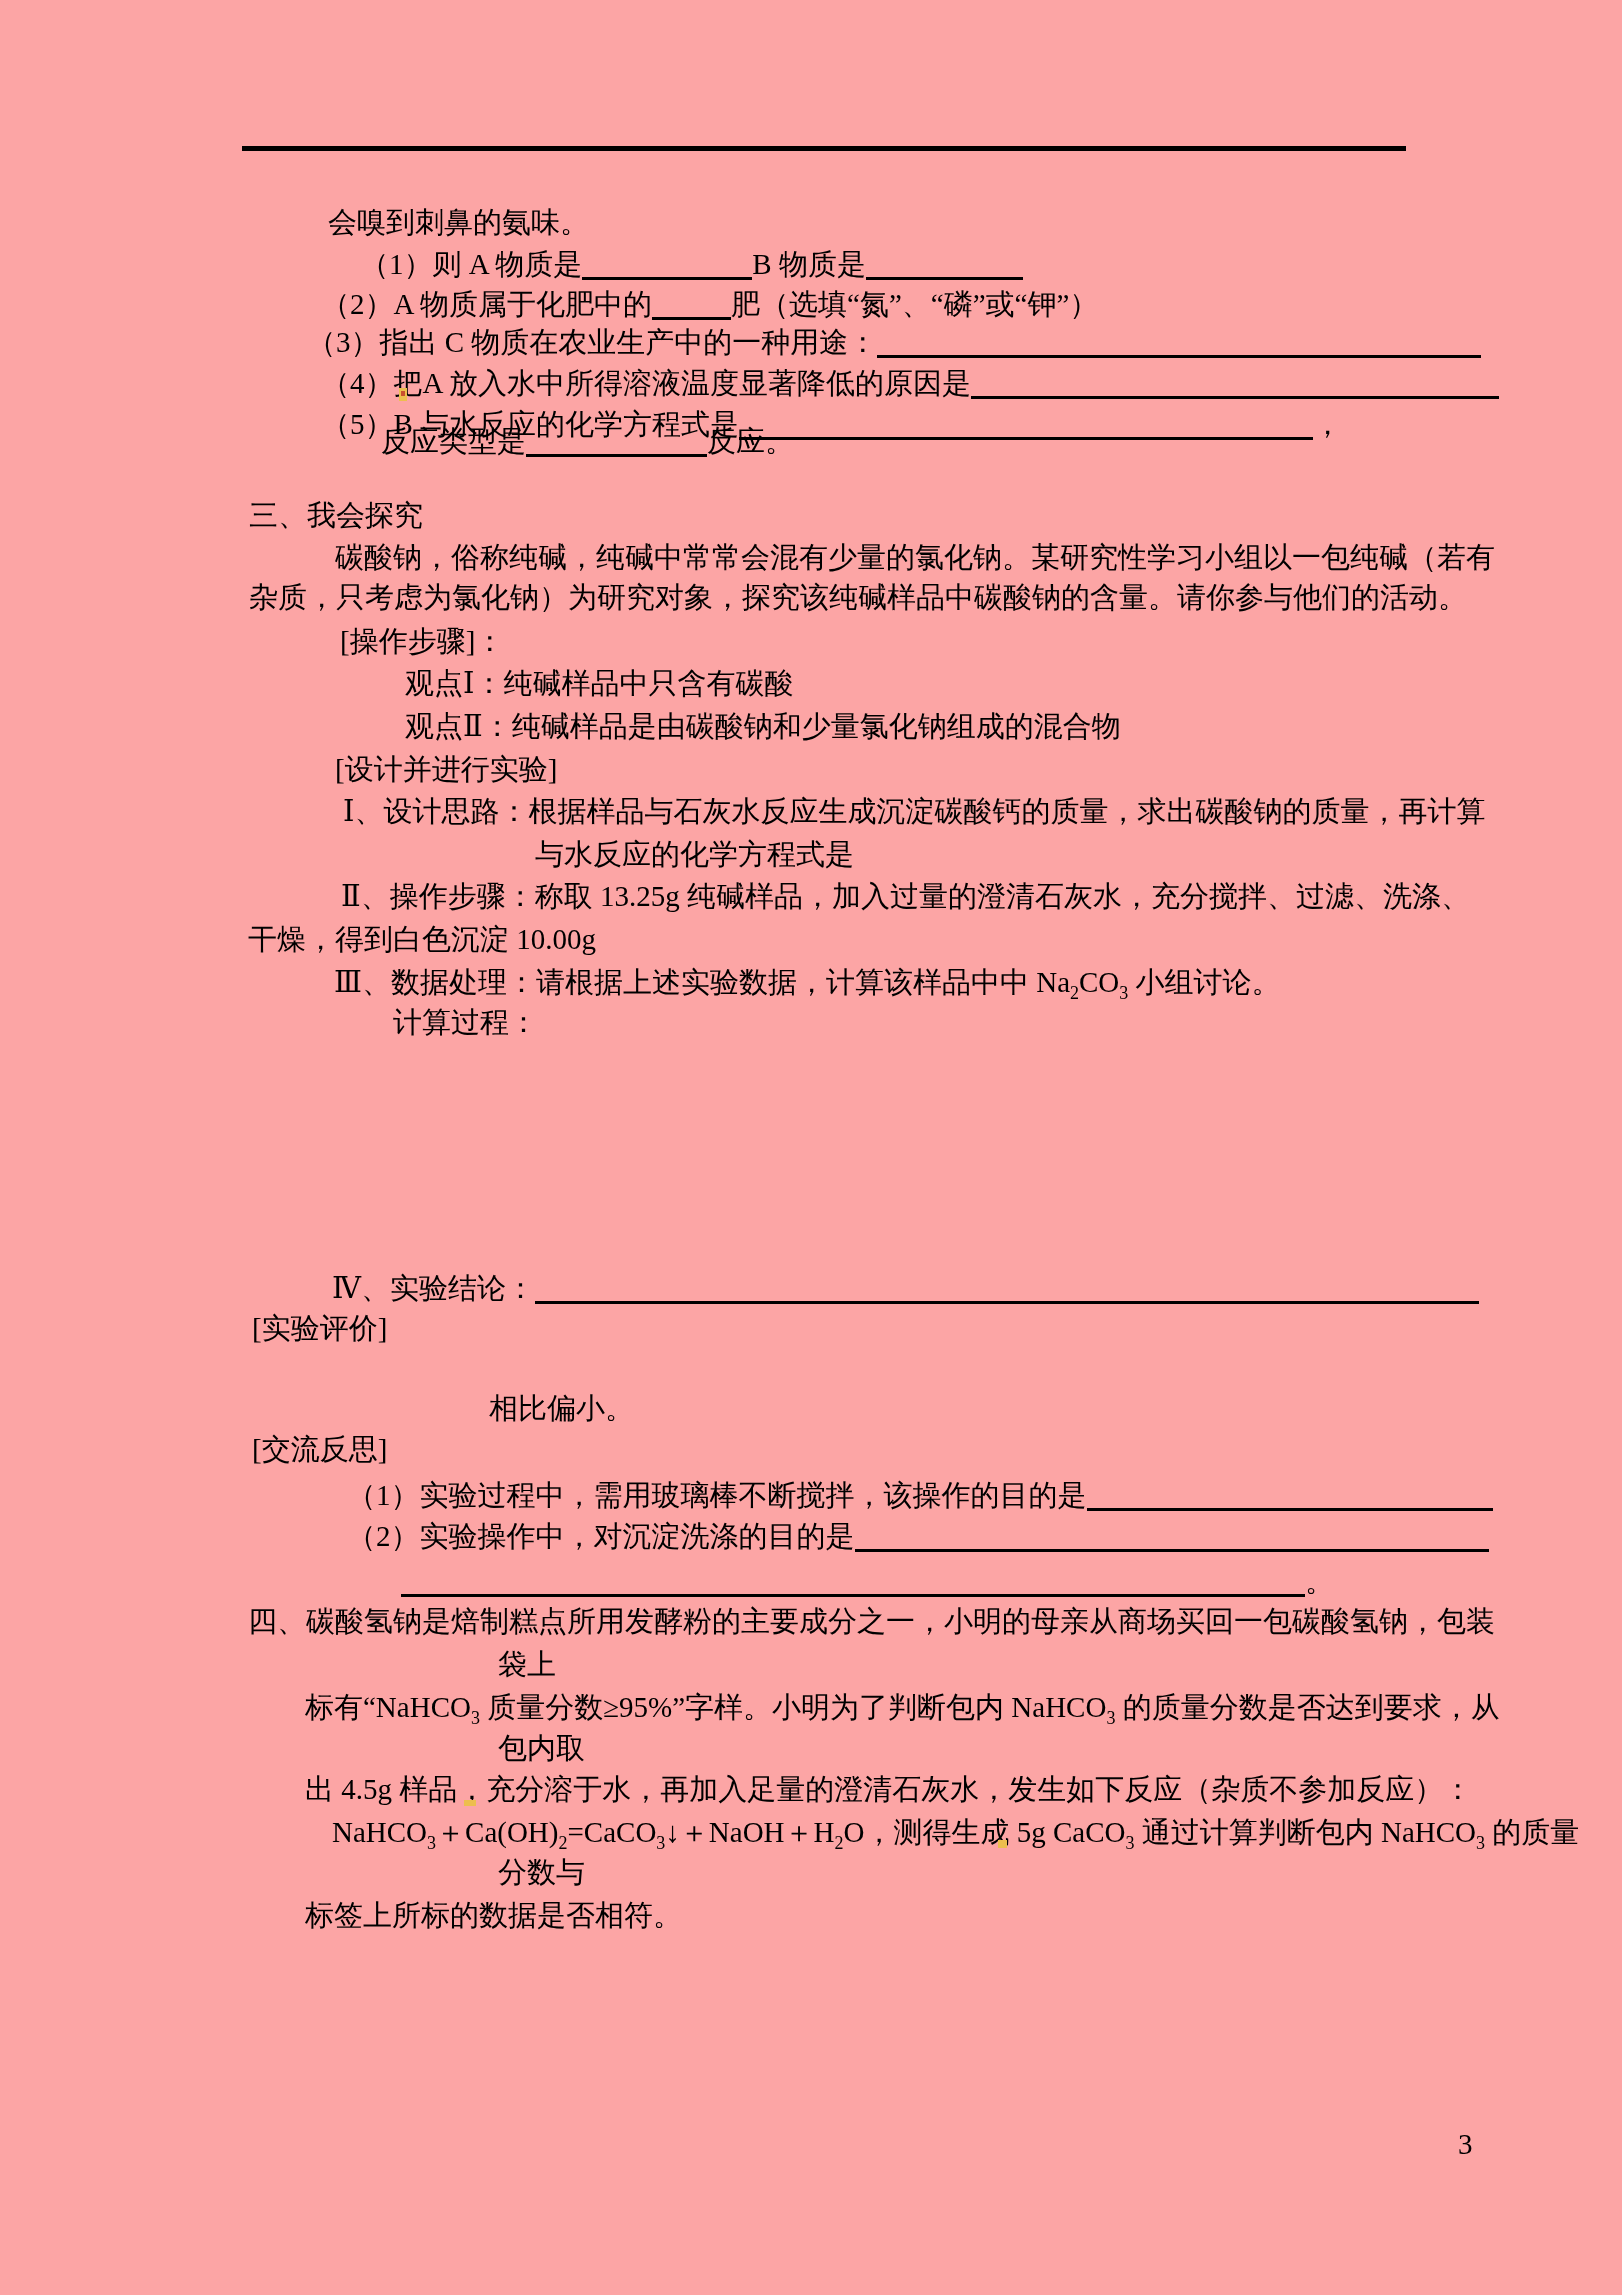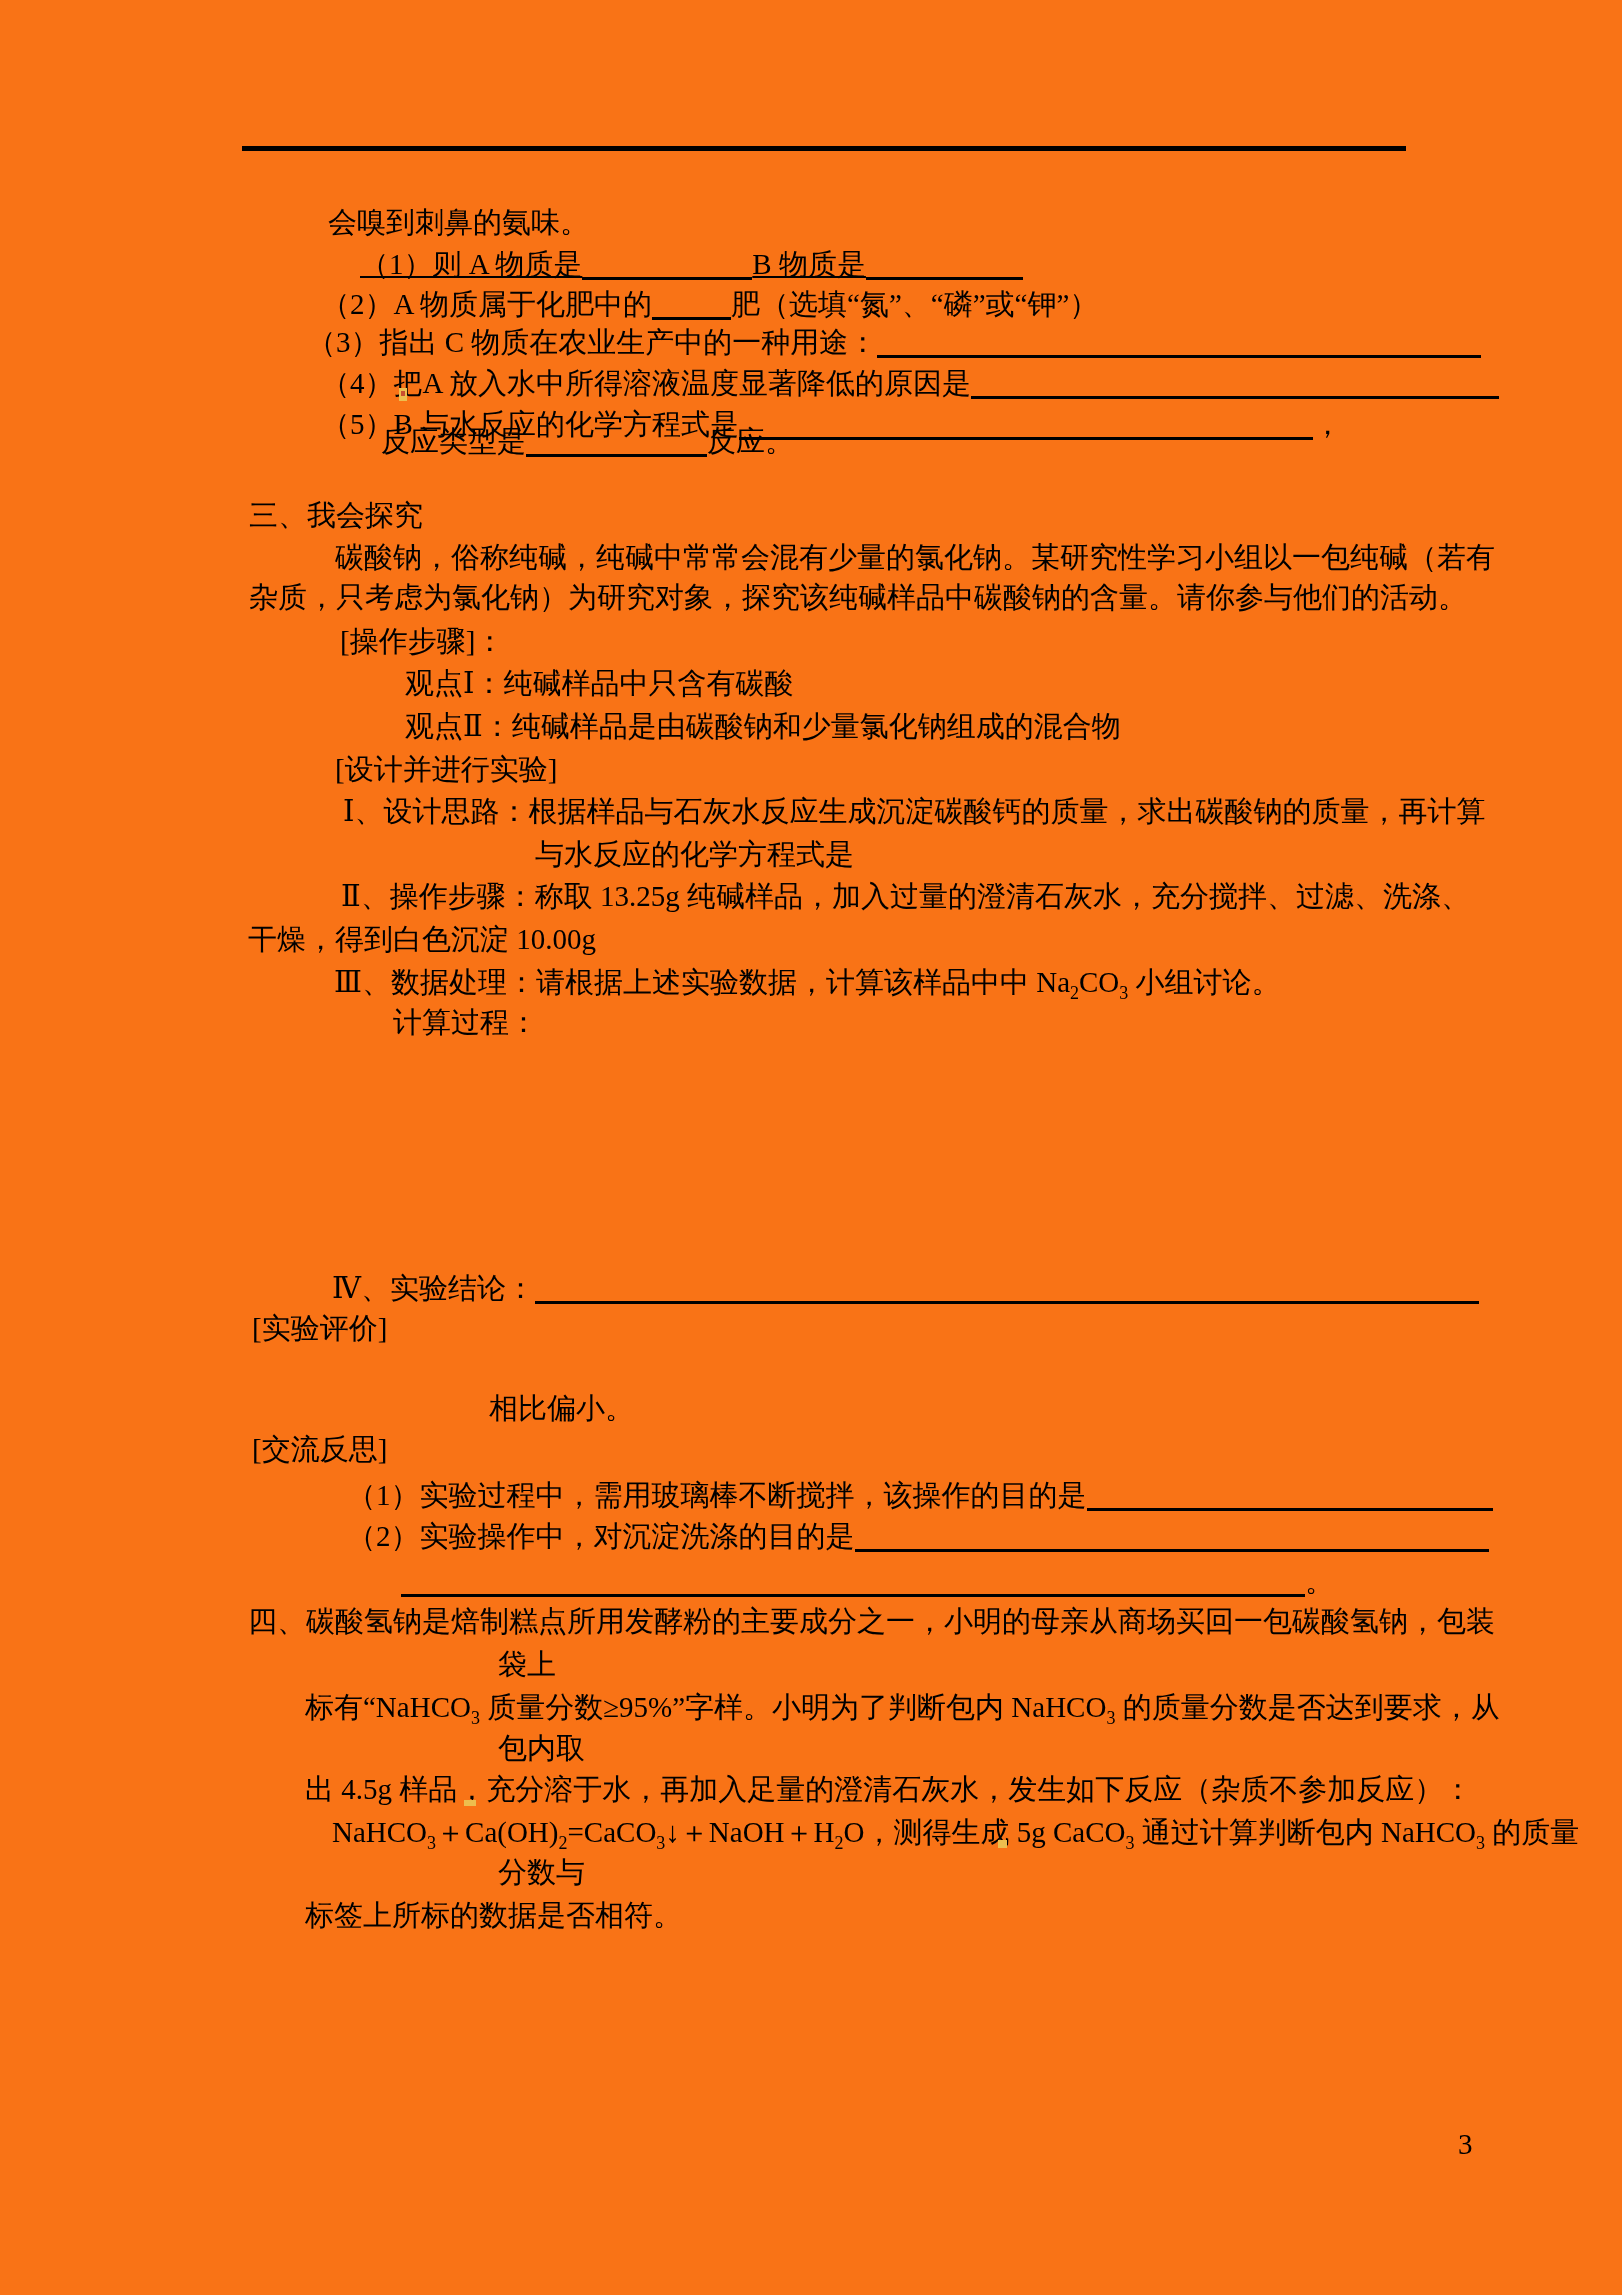--- a/index.html
+++ b/index.html
@@ -1,19 +1,19 @@
 <!DOCTYPE html>
 <html style="font-size:12px"><head>
 <meta charset="utf-8">
 <style>
   html,body{margin:0;padding:0;background:#ffffff;}
   .page{
     position:relative;
     width:1623px;height:2295px;
-    background:#f97316;
+    background:#fca5a5;
     font-family:"Liberation Serif","DejaVu Serif",serif;
     color:#000;
     overflow:hidden;
   }
   .rule{position:absolute;background:#000;}
   .ln{
     position:absolute;
     font-size:29px;
     line-height:35px;
     white-space:nowrap;
@@ -39,21 +39,21 @@
 </style>
 </head>
 <body>
 
 <div class="page">
 
   <div class="rule" style="left:242px;top:146px;width:1164px;height:4.5px;"></div>
 
   <div class="ln" style="left:328px;top:205px;"><span>会嗅到刺鼻的氨味。</span></div>
 
-  <div class="ln" style="left:360px;top:247px;text-decoration:underline;"><span>（1）则 A 物质是</span><span class="bl" style="width:170px;"></span><span>B 物质是</span><span class="bl" style="width:157px;"></span></div>
+  <div class="ln" style="left:360px;top:247px;"><span>（1）则 A 物质是</span><span class="bl" style="width:170px;"></span><span>B 物质是</span><span class="bl" style="width:157px;"></span></div>
 
   <div class="ln" style="left:321px;top:287px;"><span>（2）A 物质属于化肥中的</span><span class="bl" style="width:79px;"></span><span>肥（选填“氮”、“磷”或“钾”）</span></div>
 
   <div class="ln" style="left:307px;top:325px;"><span>（3）指出 C 物质在农业生产中的一种用途：</span><span class="bl" style="width:604px;"></span></div>
 
   <div class="ln" style="left:321px;top:366px;"><span>（4）把A 放入水中所得溶液温度显著降低的原因是</span><span class="bl" style="width:528px;"></span></div>
 
   <div class="ln" style="left:321px;top:407px;"><span>（5）B 与水反应的化学方程式是</span><span class="bl" style="width:574px;"></span><span>，</span></div>
 
   <div class="ln" style="left:381px;top:424px;"><span>反应类型是</span><span class="bl" style="width:181px;"></span><span>反应。</span></div>

